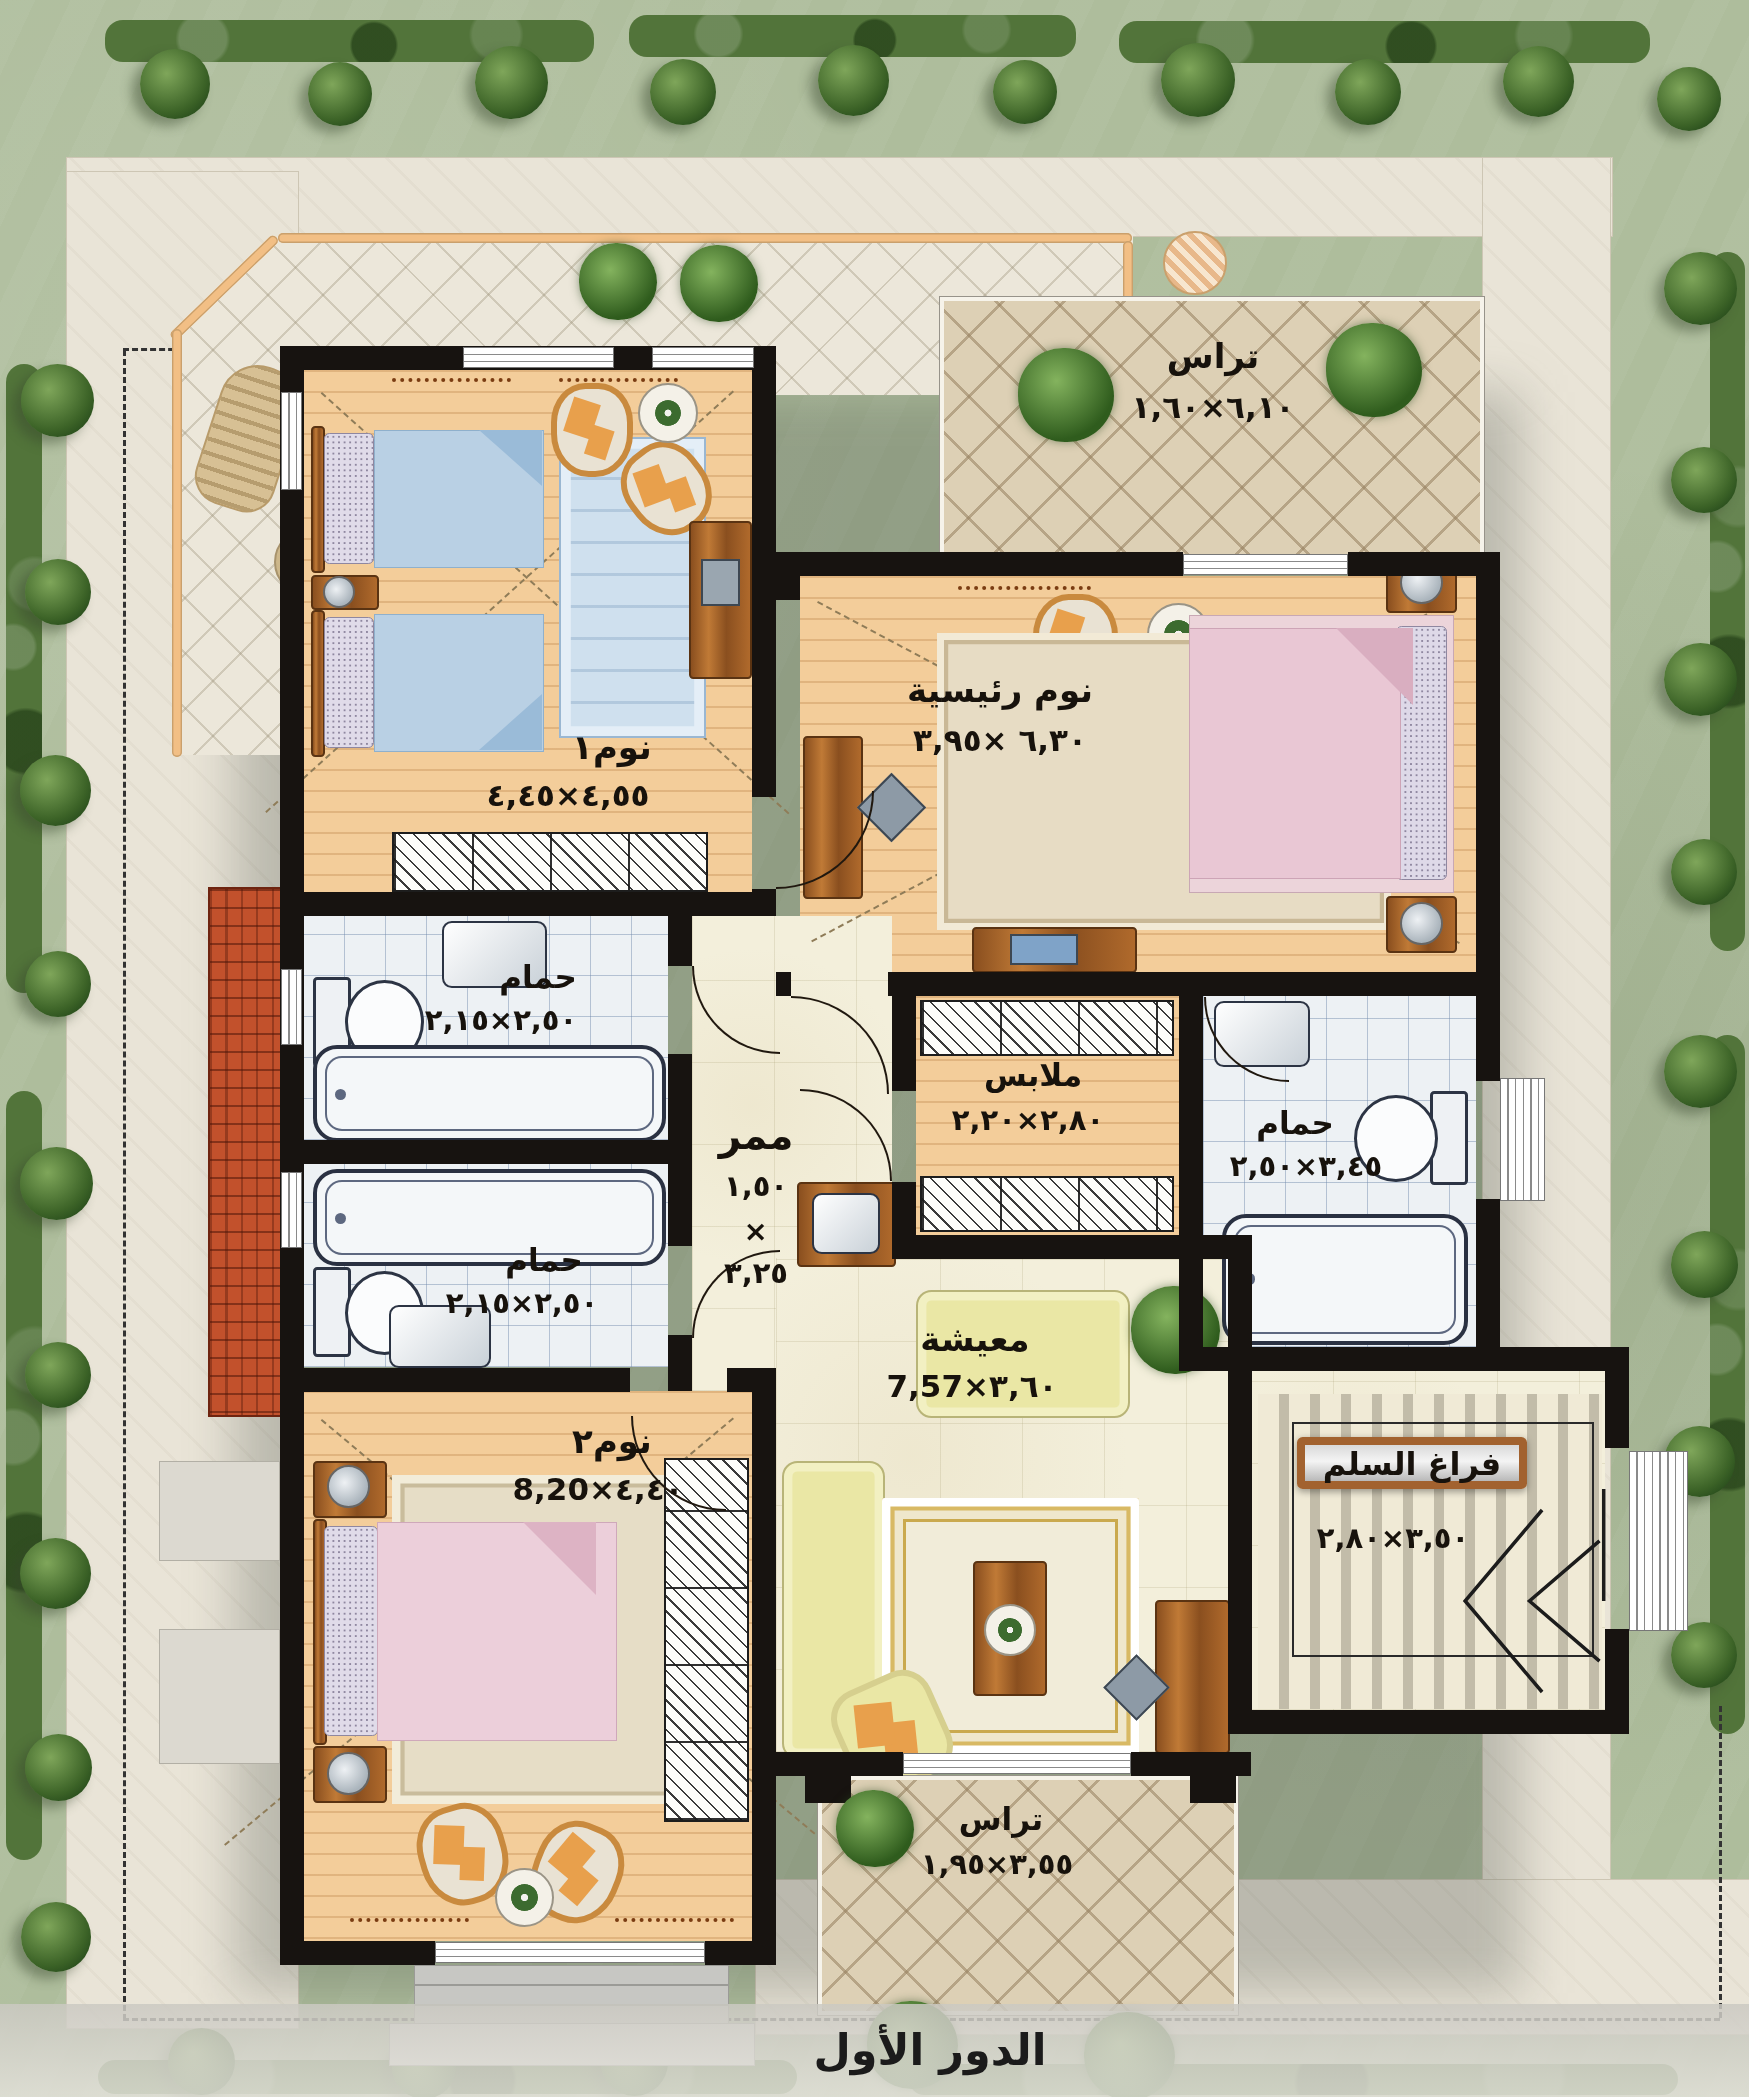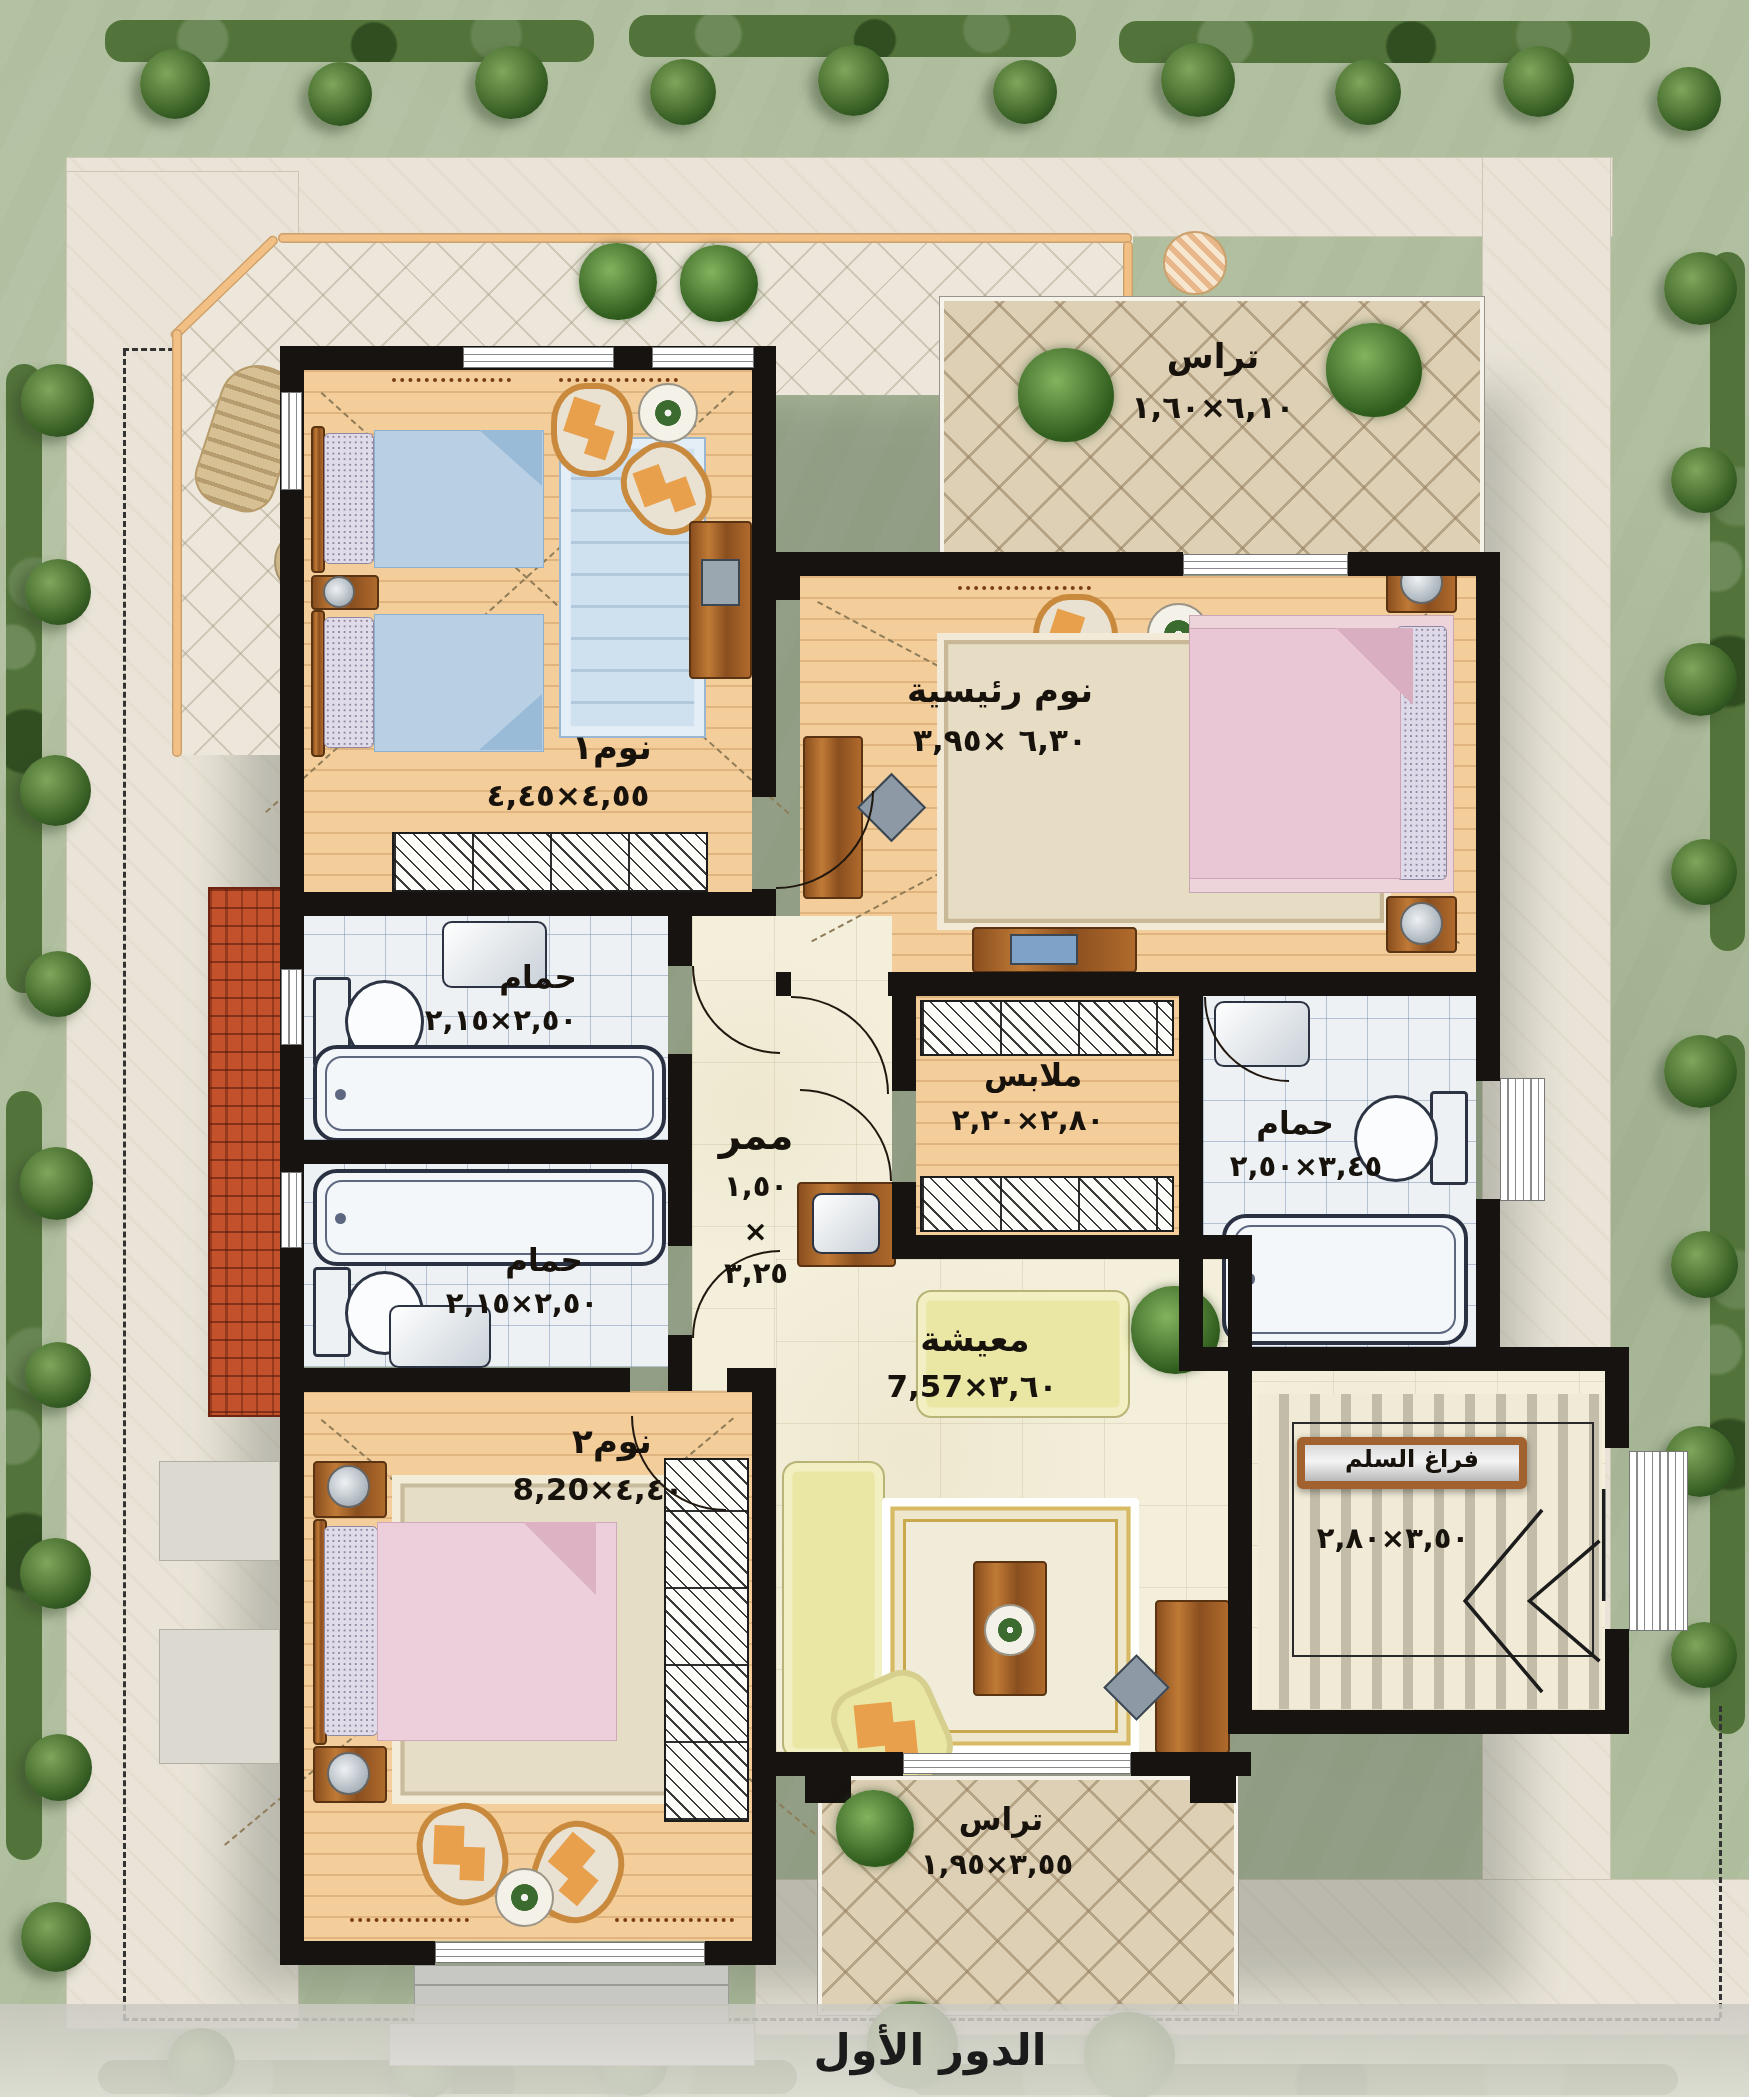--- a/index.html
+++ b/index.html
@@ -293,21 +293,21 @@
   <div class="rtable" style="left:984px;top:1604px;width:48px;height:48px;"></div>
   <div class="chair" style="left:839px;top:1677px;width:94px;height:98px;transform:rotate(-24deg);border-radius:28%;border-color:#d6cf8e;background:#eae7a5;"></div>
   <div class="wooditem" style="left:1155px;top:1600px;width:71px;height:150px;"></div>
   <div class="scr" style="left:1113px;top:1664px;width:43px;height:43px;transform:rotate(45deg);background:#8d9aa6;"></div>
   <div class="sq" style="left:804px;top:1759px;width:84px;"></div>
   <div class="sq" style="left:930px;top:1759px;width:112px;"></div>
 
   <div class="stairs" style="left:1258px;top:1394px;width:344px;height:315px;"></div>
   <div class="abs" style="left:1292px;top:1422px;width:298px;height:231px;border:2.1px solid #2a2a2a;"></div>
   <div class="plaque" style="left:1297px;top:1437px;width:214px;height:36px;">
-    <span class="lbl name" style="left:107px;top:0px;font-size:24px;">فراغ السلم</span>
+    <span class="lbl name" style="left:107px;top:0px;font-size:32px;">فراغ السلم</span>
   </div>
   <svg class="abs" style="left:1437px;top:1489px;" width="171" height="210" viewBox="0 0 244 300">
     <polyline points="150,30 40,160 150,290" fill="none" stroke="#1c1c1c" stroke-width="5"></polyline>
     <polyline points="232,74 132,160 232,246" fill="none" stroke="#1c1c1c" stroke-width="5"></polyline>
     <line x1="238" y1="160" x2="238" y2="-40" stroke="#1c1c1c" stroke-width="5"></line>
   </svg>
 
   <div class="ttile" style="left:818px;top:1776px;width:412px;height:231px;"></div>
   <div class="stub" style="left:805px;top:1769px;width:46px;height:34px;"></div>
   <div class="stub" style="left:1190px;top:1769px;width:46px;height:34px;"></div>

